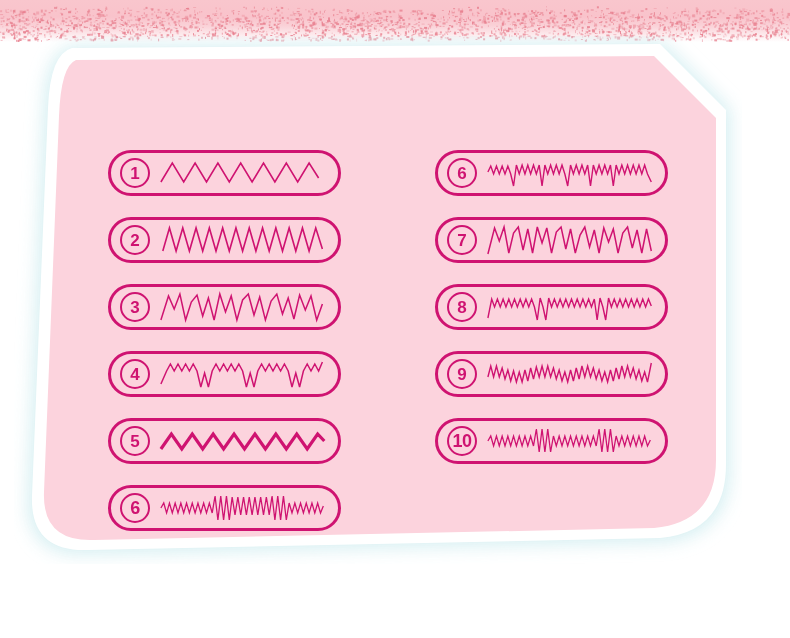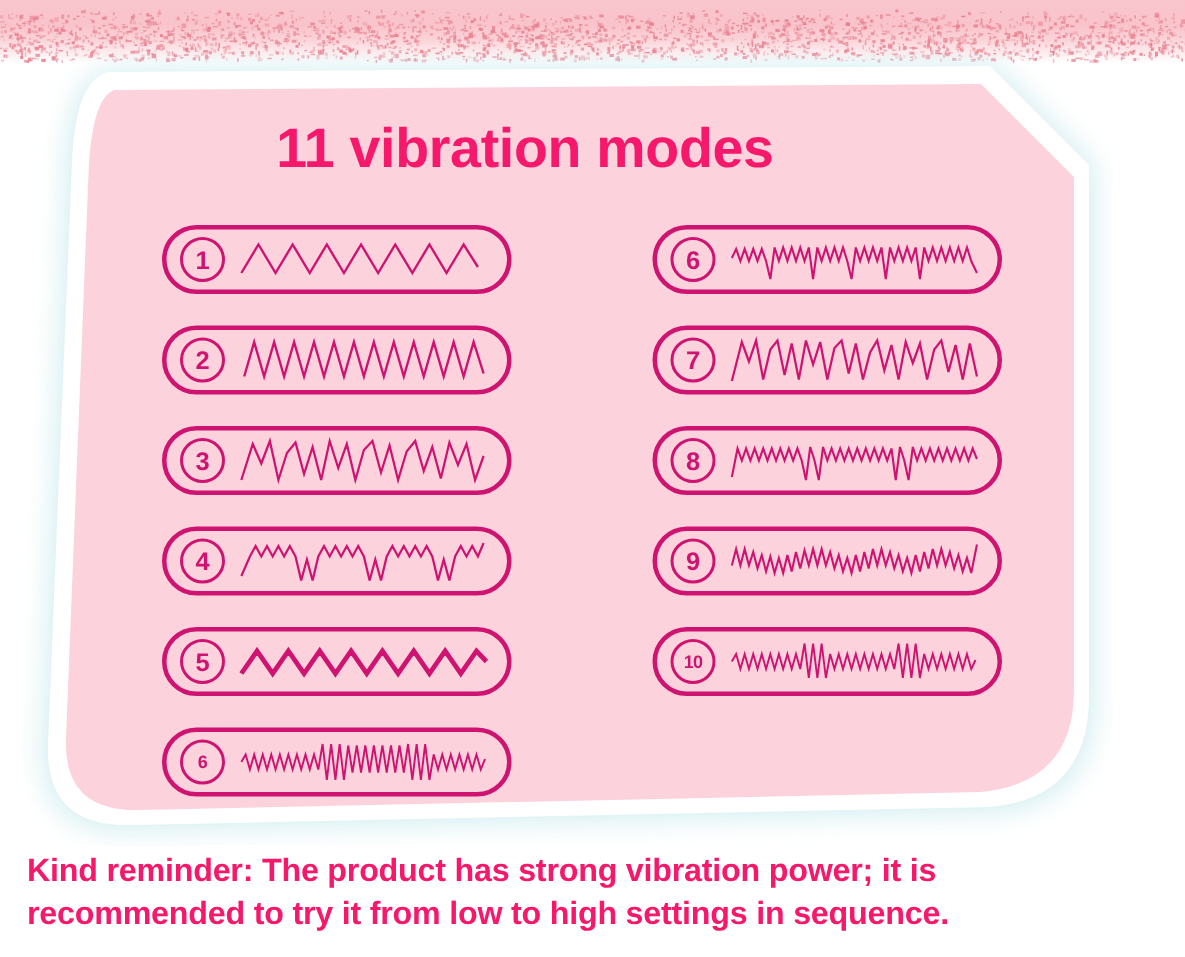--- a/index.html
+++ b/index.html
@@ -85,21 +85,21 @@
     box-sizing: border-box;
     display: flex;
     align-items: center;
     justify-content: center;
     font-size: 17px;
     font-weight: bold;
     color: #cf1371;
     line-height: 1;
     font-family: "Liberation Sans", sans-serif;
   }
-  .mode-index.wide { font-size: 12px; letter-spacing: -0.5px; }
+  .mode-index.wide { font-size: 18px; letter-spacing: -0.5px; }
 
   .wave-holder {
     position: absolute;
     left: 48px;
     top: 0;
     bottom: 0;
     right: 8px;
     display: flex;
     align-items: center;
   }
@@ -2849,21 +2849,20 @@
 
 <div id="panel-wrap">
   <svg width="728" height="528" viewBox="0 0 728 528">
     <path d="M 58 12 L 646 8 L 712 74 L 712 428 Q 712 496 646 502 L 74 514 Q 16 516 18 460 L 34 72 Q 36 18 58 12 Z" fill="#ffffff"></path>
     <path d="M 62 24 L 640 20 L 702 82 L 702 424 Q 702 486 640 492 L 80 504 Q 28 506 30 456 L 45 80 Q 47 30 62 24 Z" fill="#fcd3dd"></path>
   </svg>
 </div>
 
 <div id="content">
 
-  <div id="page-title">11 vibration modes</div>
 
   <div class="mode-pill left" style="top:150px">
     <div class="mode-index">1</div>
     <div class="wave-holder">
       <svg viewBox="0 0 180 34" preserveAspectRatio="none">
         <polyline fill="none" stroke="#cf1371" stroke-width="1.6" vector-effect="non-scaling-stroke" points="2,26 14,7 26,26 38,7 50,26 62,7 74,26 86,7 98,26 110,7 122,26 134,7 146,26 158,7 168,22"></polyline>
       </svg>
     </div>
   </div>
 
@@ -2950,14 +2949,13 @@
 
   <div class="mode-pill right" style="top:418px">
     <div class="mode-index wide">10</div>
     <div class="wave-holder">
       <svg viewBox="0 0 180 34" preserveAspectRatio="none">
         <polyline fill="none" stroke="#cf1371" stroke-width="1.3" vector-effect="non-scaling-stroke" points="2,17 5,12 8,22 11,12 14,22 17,12 20,22 23,12 26,22 29,12 32,22 35,12 38,22 41,12 44,22 47,12 50,22 53,5 56,28 59,5 62,28 65,5 68,28 71,12 74,22 77,12 80,22 83,12 86,22 89,12 92,22 95,12 98,22 101,12 104,22 107,12 110,22 113,12 116,22 119,5 122,28 125,5 128,28 131,5 134,28 137,12 140,22 143,12 146,22 149,12 152,22 155,12 158,22 161,12 164,22 167,12 170,22 173,16"></polyline>
       </svg>
     </div>
   </div>
 
-  <div id="reminder">Kind reminder: The product has strong vibration power; it is recommended to try it from low to high settings in sequence.</div>
 </div>
 
 </body></html>

